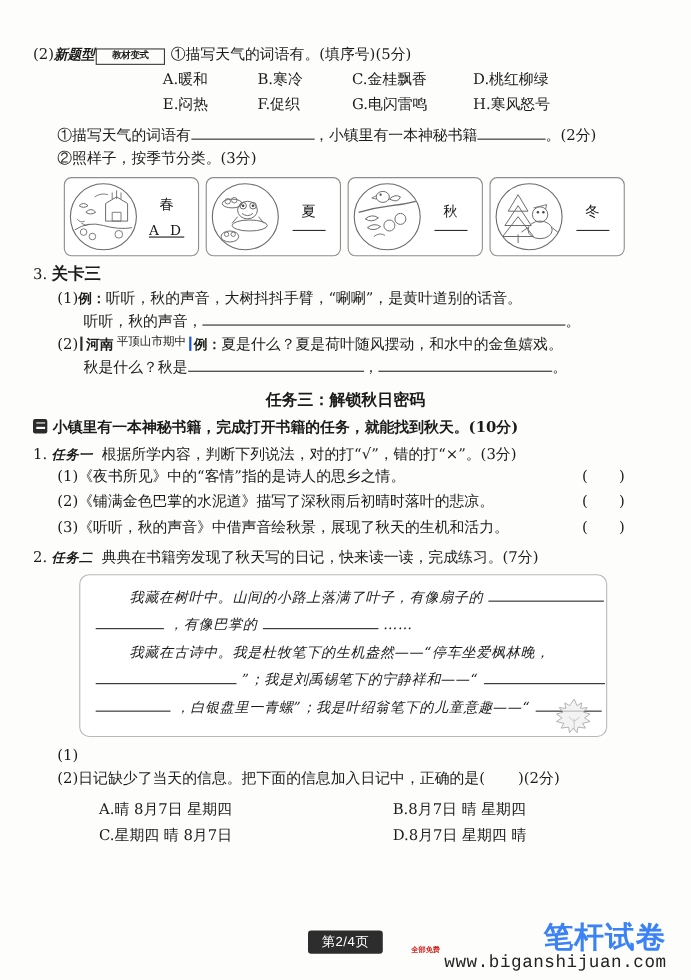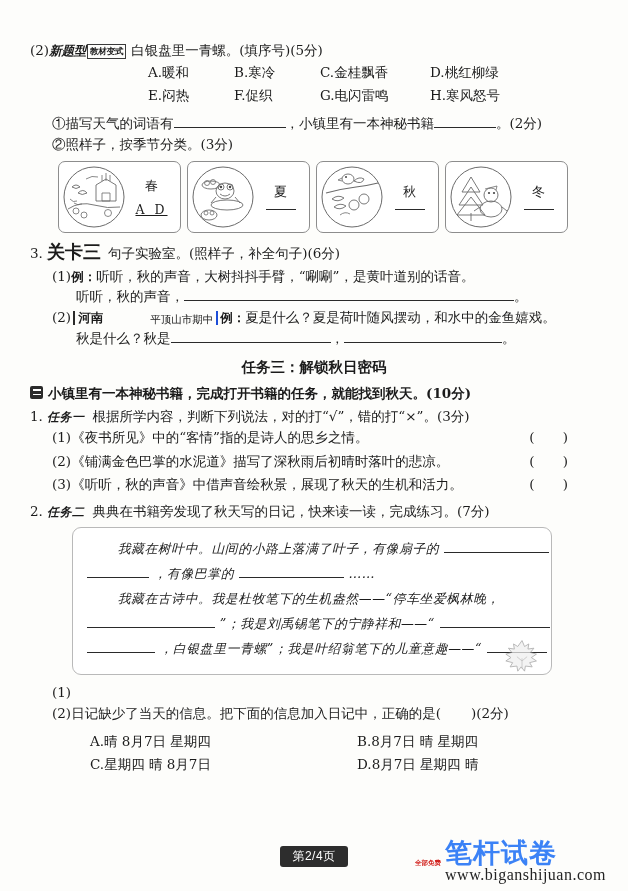--- a/index.html
+++ b/index.html
@@ -33,33 +33,32 @@
 
   
   .badge-new{
     font-weight:bold;font-style:italic;
     font-size:12.5px;letter-spacing:-.2px;
   }
   .badge-box{
     display:inline-block;
     border:1px solid #3a3a3a;
     font-size:8.5px;
-    padding:0px 2px;
+    padding:0px 14px;
     font-weight:bold;
     font-style:normal;
     transform:translateY(-1px);
     margin-left:1px;
   }
   .tag-region{
-    display:inline-flex;align-items:flex-end;
+    display:inline-flex;align-items:flex-start;
     border-left:2px solid #2a2a2a;
     border-right:2px solid #1d4ed8;
     padding:0 3px;margin:0 2px;
     line-height:1.1;
-    gap:44px;
   }
   .tag-region .prov{font-weight:bold;font-size:12.5px;}
   .tag-region .city{font-size:10.5px;margin-left:3px;}
 
   
   .opt-line{
     display:flex;font-size:13.5px;line-height:1.7;
     margin-left:118px;
   }
   .opt-line span{display:inline-block;}
@@ -157,50 +156,50 @@
     display:flex;align-items:flex-end;justify-content:center;
   }
   .pagebadge{
     background:#2d2d2d;color:#fff;
     font-family:"Liberation Sans","DejaVu Sans",sans-serif;
     font-size:12px;padding:2px 12px;border-radius:3px;
     letter-spacing:.5px;
   }
   .watermark{
     position:absolute;right:22px;bottom:8px;
-    text-align:left;line-height:1;
+    text-align:right;line-height:1;
   }
   .wm-cn{
     font-family:"DejaVu Sans","Liberation Sans",sans-serif;
     font-weight:bold;font-size:27px;color:#3b82f6;
     letter-spacing:1px;
   }
   .wm-url{
-    font-family:Liberation Serif, serif;
+    font-family:Liberation Mono, monospace;
     font-size:16px;color:#232323;letter-spacing:.5px;margin-top:1px;
   }
   .wm-free{
     position:absolute;left:-30px;bottom:17px;
     color:#d2231f;font-size:6.5px;font-weight:bold;
     font-family:"DejaVu Sans","Liberation Sans",sans-serif;
     white-space:nowrap;
   }
   svg{display:block;}
 </style>
 </head>
 <body>
 
 <div class="page">
 
   <div class="row">
     <span>(2)</span>
     <span class="badge-new">
       <span>新题型</span><span class="badge-box">教材变式</span>
     </span>
-    <span style="margin-left:5px">白银盘里一青螺。(填序号)(5分)</span>
+    <span style="margin-left:5px">①描写天气的词语有。(填序号)(5分)</span>
   </div>
 
   <div class="opt-line">
     <span class="opt-w1">A.暖和</span>
     <span class="opt-w2">B.寒冷</span>
     <span class="opt-w3">C.金桂飘香</span>
     <span>D.桃红柳绿</span>
   </div>
   <div class="opt-line">
     <span class="opt-w1">E.闷热</span>
@@ -307,22 +306,21 @@
       </div>
       <div class="season-side">
         <span class="season-label">冬</span>
         <span class="season-line"></span>
       </div>
     </div>
   </div>
 
   <div class="row" style="margin-top:5px">
     <span>3.</span>
-    <span class="bold" style="margin:0 7px 0 4px;font-size:18px">关卡三</span>
-    <span>句子实验室。(照样子，补全句子)(6分)</span>
+    <span class="bold" style="margin:0 7px 0 4px;font-size:15px">关卡三</span>
   </div>
 
   <div class="row indent1">
     <span>(1)</span>
     <span class="bold" style="font-size:12.5px">例：</span>
     <span>听听，秋的声音，大树抖抖手臂，“唰唰”，是黄叶道别的话音。</span>
   </div>
   <div class="row indent2">
     <span>听听，秋的声音，</span>
     <span class="blank" style="width:330px"></span>

